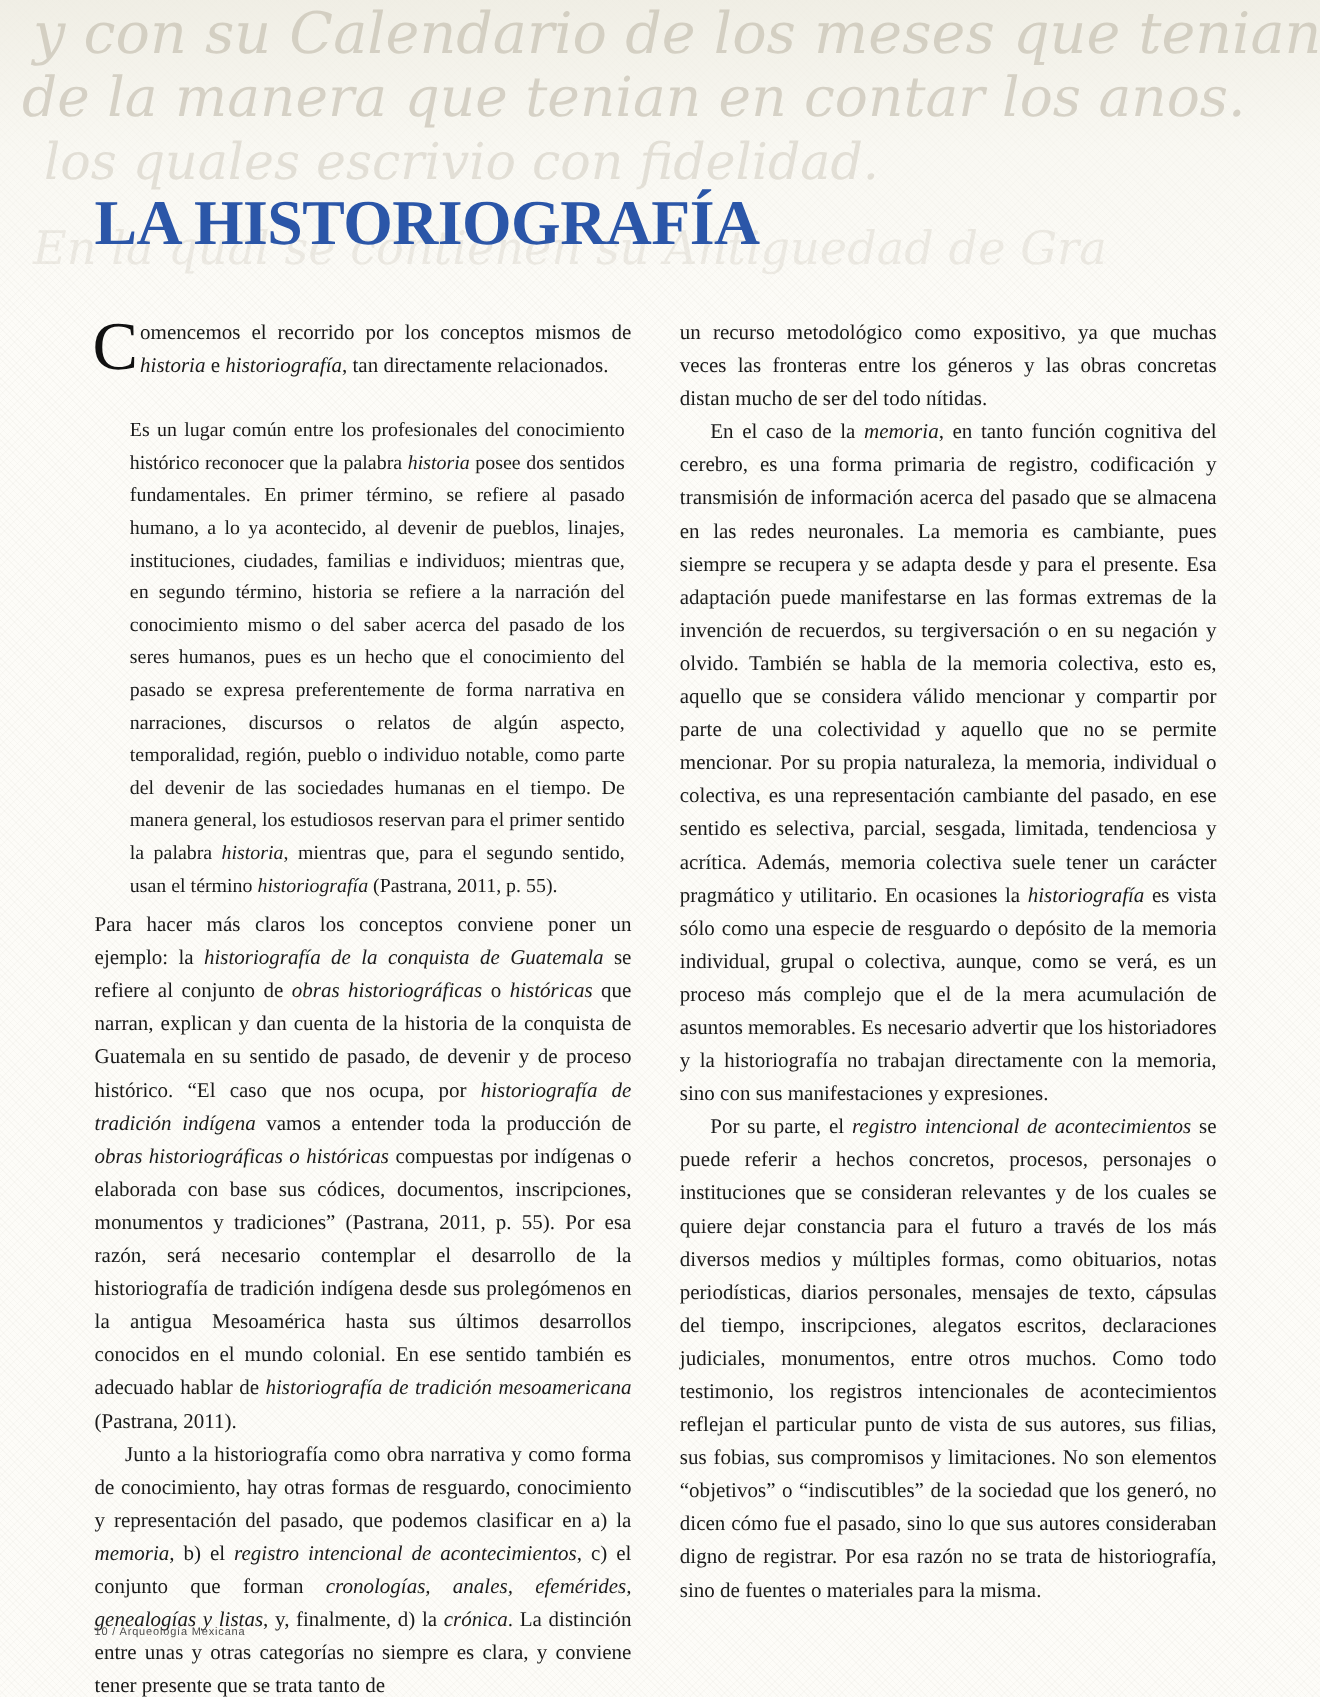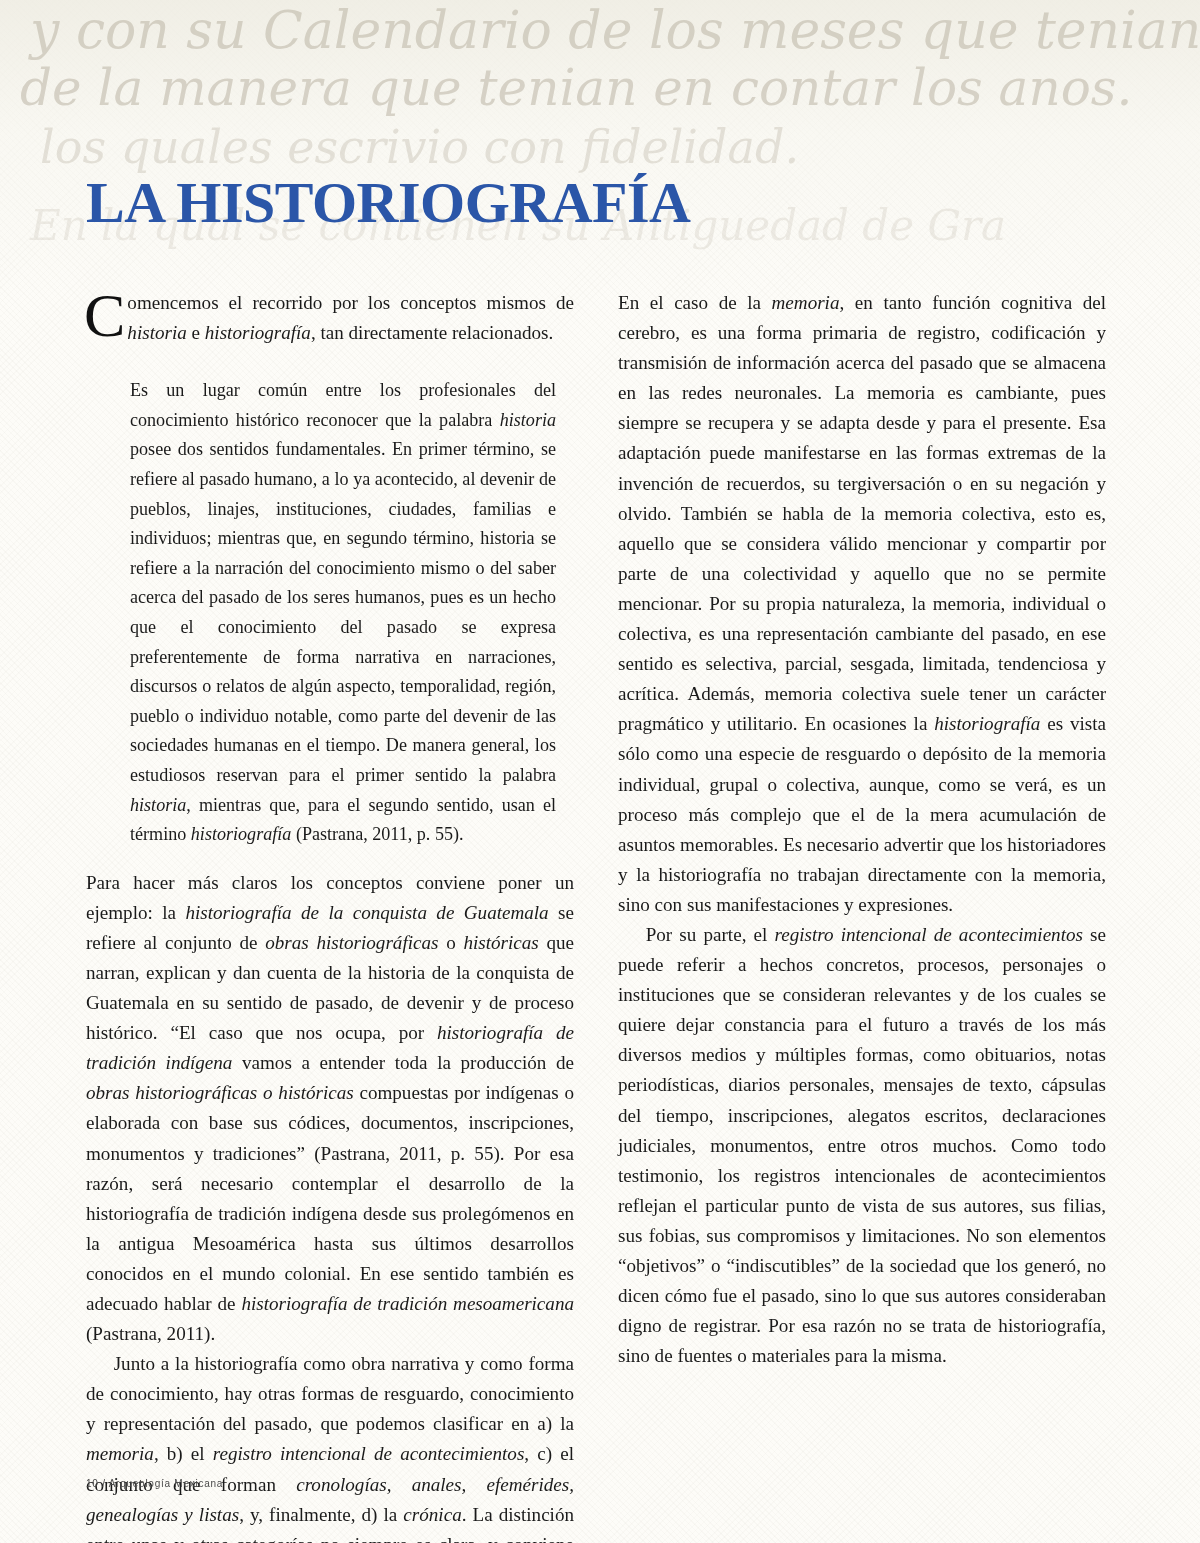--- a/index.html
+++ b/index.html
@@ -121,21 +121,21 @@
 
   
   .quote-block {
     margin: 28px 0 0 0;
     padding-left: 26px;
     font-size: 18.1px;
     line-height: 29.6px;
     text-align: justify;
     color: #1a1a1a;
   }
-  .quote-block p { margin: 18px; }
+  .quote-block p { margin: 6px; }
 
   .gap-after-quote { margin-top: 30px; }
 
   i, .it { }
 
   
   .footer {
     position: absolute;
     left: 86px;
     top: 1478px;
@@ -174,20 +174,21 @@
         <p><span>Es un lugar común entre los profesionales del conocimiento histórico reconocer que la palabra </span><i>historia</i><span> posee dos sentidos fundamentales. En primer término, se refiere al pasado humano, a lo ya acontecido, al devenir de pueblos, linajes, instituciones, ciudades, familias e individuos; mientras que, en segundo término, historia se refiere a la narración del conocimiento mismo o del saber acerca del pasado de los seres humanos, pues es un hecho que el conocimiento del pasado se expresa preferentemente de forma narrativa en narraciones, discursos o relatos de algún aspecto, temporalidad, región, pueblo o individuo notable, como parte del devenir de las sociedades humanas en el tiempo. De manera general, los estudiosos reservan para el primer sentido la palabra </span><i>historia</i><span>, mientras que, para el segundo sentido, usan el término </span><i>historiografía</i><span> (Pastrana, 2011, p. 55).</span></p>
       </div>
 
       <p class="body no-indent gap-after-quote"><span>Para hacer más claros los conceptos conviene poner un ejemplo: la </span><i>historiografía de la conquista de Guatemala</i><span> se refiere al conjunto de </span><i>obras historiográficas</i><span> o </span><i>históricas</i><span> que narran, explican y dan cuenta de la historia de la conquista de Guatemala en su sentido de pasado, de devenir y de proceso histórico. “El caso que nos ocupa, por </span><i>historiografía de tradición indígena</i><span> vamos a entender toda la producción de </span><i>obras historiográficas o históricas</i><span> compuestas por indígenas o elaborada con base sus códices, documentos, inscripciones, monumentos y tradiciones” (Pastrana, 2011, p. 55). Por esa razón, será necesario contemplar el desarrollo de la historiografía de tradición indígena desde sus prolegómenos en la antigua Mesoamérica hasta sus últimos desarrollos conocidos en el mundo colonial. En ese sentido también es adecuado hablar de </span><i>historiografía de tradición mesoamericana</i><span> (Pastrana, 2011).</span></p>
 
       <p class="body"><span>Junto a la historiografía como obra narrativa y como forma de conocimiento, hay otras formas de resguardo, conocimiento y representación del pasado, que podemos clasificar en a) la </span><i>memoria</i><span>, b) el </span><i>registro intencional de acontecimientos</i><span>, c) el conjunto que forman </span><i>cronologías, anales, efemérides, genealogías y listas</i><span>, y, finalmente, d) la </span><i>crónica</i><span>. La distinción entre unas y otras categorías no siempre es clara, y conviene tener presente que se trata tanto de</span></p>
     </div>
 
     <div class="col">
 
+      <p class="body no-indent">un recurso metodológico como expositivo, ya que muchas veces las fronteras entre los géneros y las obras concretas distan mucho de ser del todo nítidas.</p>
 
       <p class="body"><span>En el caso de la </span><i>memoria</i><span>, en tanto función cognitiva del cerebro, es una forma primaria de registro, codificación y transmisión de información acerca del pasado que se almacena en las redes neuronales. La memoria es cambiante, pues siempre se recupera y se adapta desde y para el presente. Esa adaptación puede manifestarse en las formas extremas de la invención de recuerdos, su tergiversación o en su negación y olvido. También se habla de la memoria colectiva, esto es, aquello que se considera válido mencionar y compartir por parte de una colectividad y aquello que no se permite mencionar. Por su propia naturaleza, la memoria, individual o colectiva, es una representación cambiante del pasado, en ese sentido es selectiva, parcial, sesgada, limitada, tendenciosa y acrítica. Además, memoria colectiva suele tener un carácter pragmático y utilitario. En ocasiones la </span><i>historiografía</i><span> es vista sólo como una especie de resguardo o depósito de la memoria individual, grupal o colectiva, aunque, como se verá, es un proceso más complejo que el de la mera acumulación de asuntos memorables. Es necesario advertir que los historiadores y la historiografía no trabajan directamente con la memoria, sino con sus manifestaciones y expresiones.</span></p>
 
       <p class="body"><span>Por su parte, el </span><i>registro intencional de acontecimientos</i><span> se puede referir a hechos concretos, procesos, personajes o instituciones que se consideran relevantes y de los cuales se quiere dejar constancia para el futuro a través de los más diversos medios y múltiples formas, como obituarios, notas periodísticas, diarios personales, mensajes de texto, cápsulas del tiempo, inscripciones, alegatos escritos, declaraciones judiciales, monumentos, entre otros muchos. Como todo testimonio, los registros intencionales de acontecimientos reflejan el particular punto de vista de sus autores, sus filias, sus fobias, sus compromisos y limitaciones. No son elementos “objetivos” o “indiscutibles” de la sociedad que los generó, no dicen cómo fue el pasado, sino lo que sus autores consideraban digno de registrar. Por esa razón no se trata de historiografía, sino de fuentes o materiales para la misma.</span></p>
 
     </div>
   </div>
 
   <div class="footer">10 / Arqueología Mexicana</div>
 </div>

